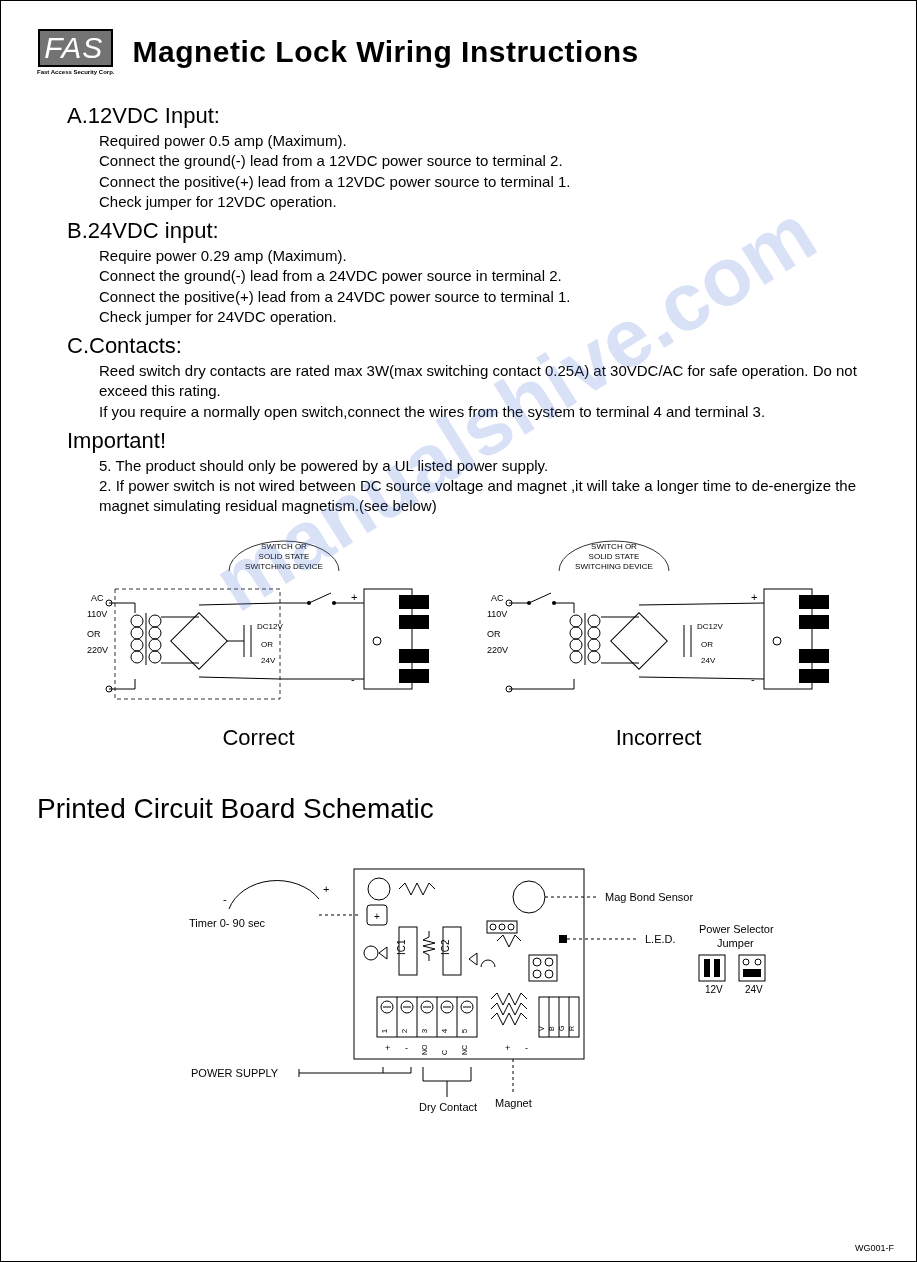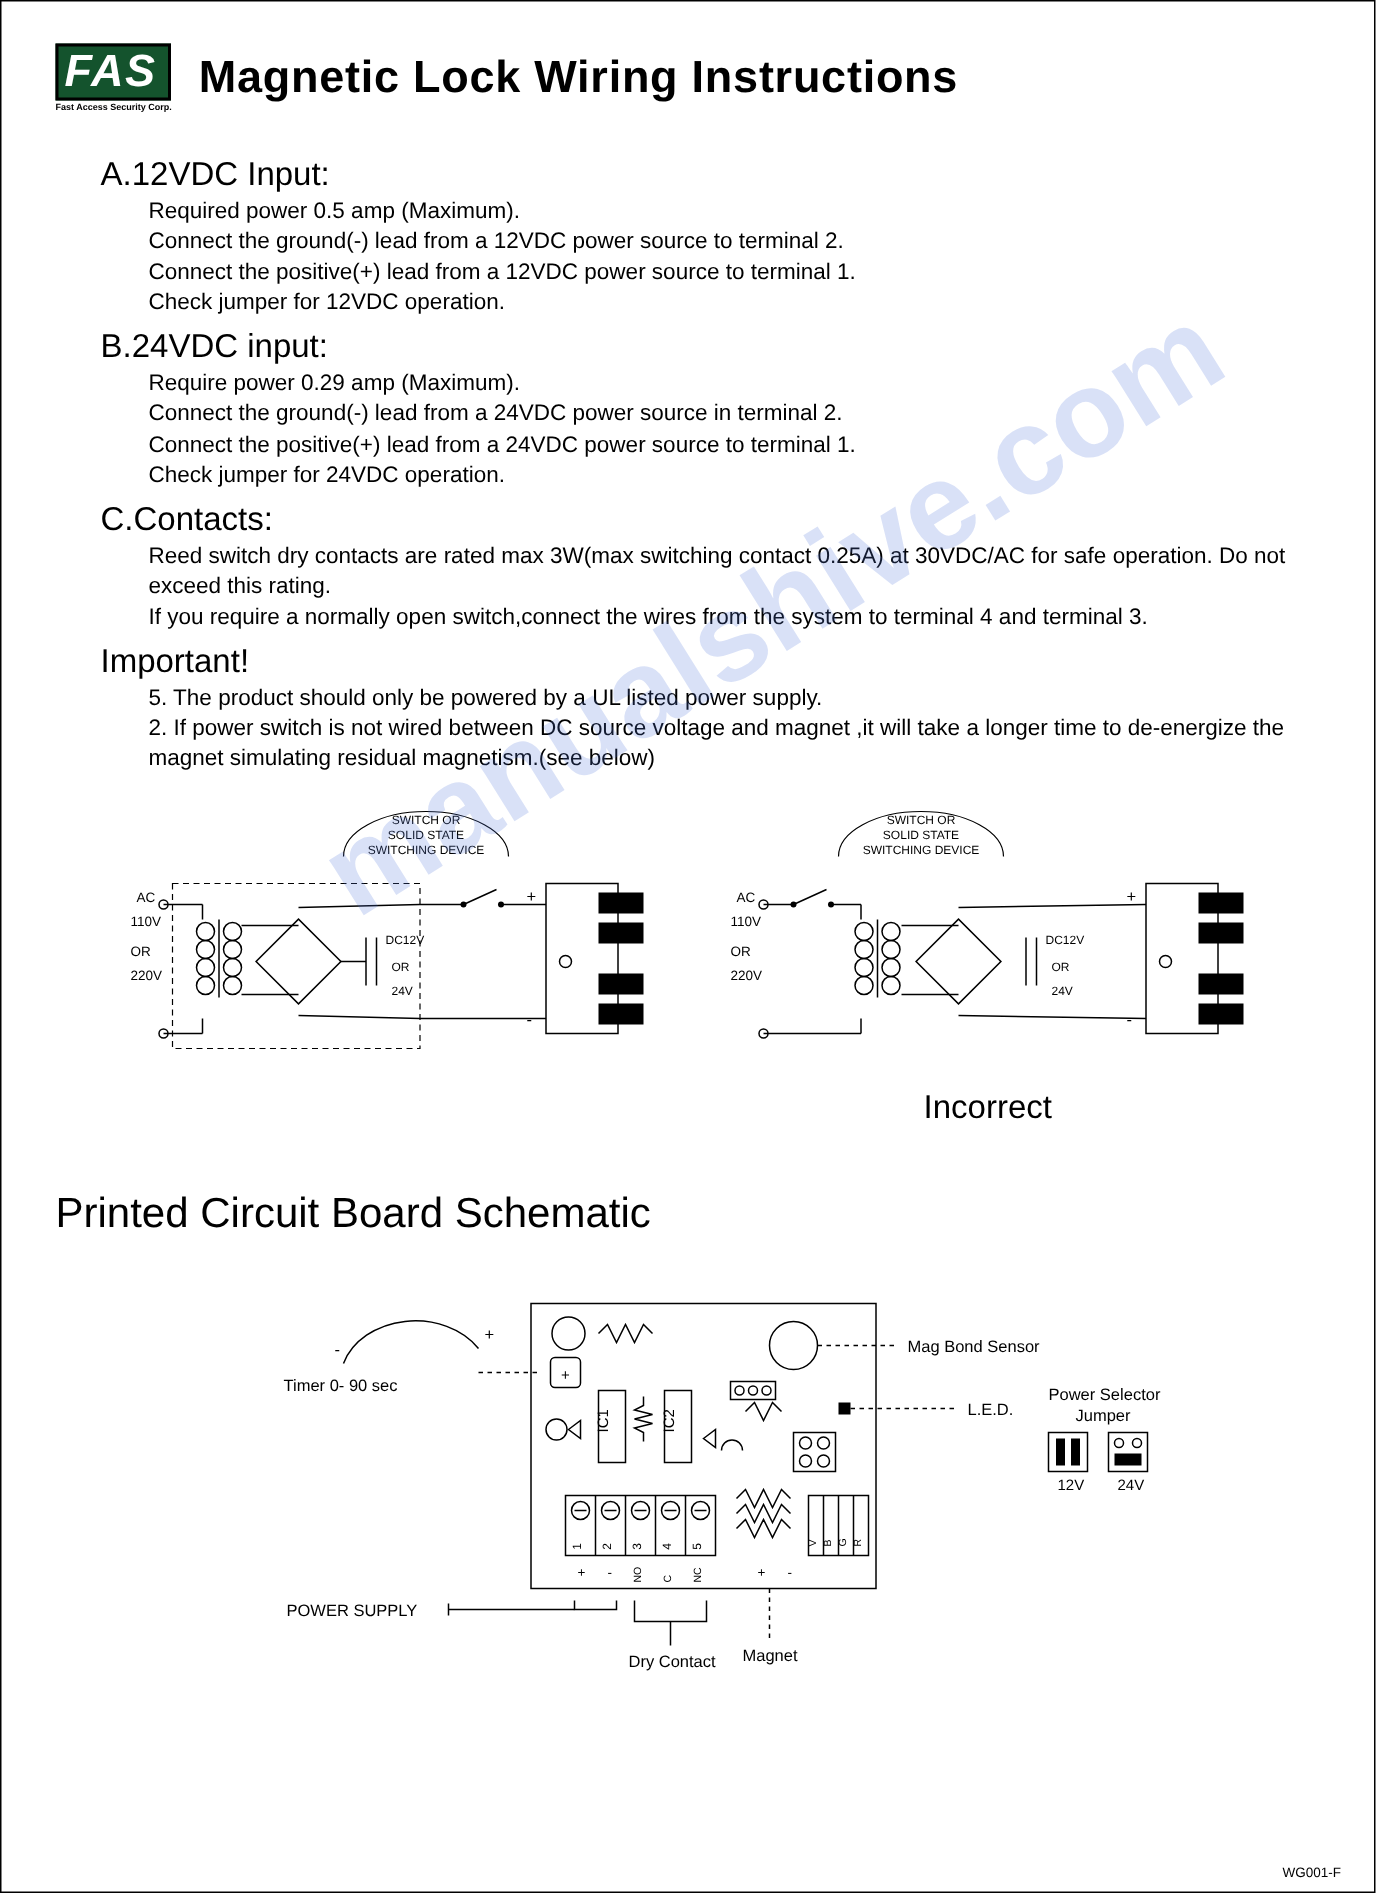--- a/index.html
+++ b/index.html
@@ -23,23 +23,23 @@
     align-items: center;
     gap: 18px;
     margin-bottom: 28px;
   }
   .logo-box {
     display: flex;
     flex-direction: column;
     align-items: center;
   }
   .logo {
-    background: #14532d;
+    background: #737373;
     color: #fff;
-    font-weight: 700;
+    font-weight: 400;
     font-style: italic;
     font-size: 30px;
     padding: 2px 8px 2px 4px;
     letter-spacing: 1px;
     border: 2px solid #000;
     line-height: 1;
   }
   .logo-sub {
     font-size: 6px;
     font-weight: bold;
@@ -215,20 +215,21 @@
           <g>
             <rect x="285" y="60" width="48" height="100" fill="none" stroke="#000"></rect>
             <circle cx="298" cy="112" r="4" fill="none" stroke="#000"></circle>
             <rect x="320" y="66" width="30" height="14" fill="#000"></rect>
             <rect x="320" y="86" width="30" height="14" fill="#000"></rect>
             <rect x="320" y="120" width="30" height="14" fill="#000"></rect>
             <rect x="320" y="140" width="30" height="14" fill="#000"></rect>
           </g>
         </g>
       </svg>
+      <div class="diag-label">Correct</div>
     </div>
 
     <div class="diag-col">
       <svg width="360" height="190">
         <g font-family="Arial" font-size="8">
           <path d="M80 42 A 55 30 0 0 1 190 42" fill="none" stroke="#000" stroke-width="0.8"></path>
           <text x="135" y="20" text-anchor="middle">SWITCH OR</text>
           <text x="135" y="30" text-anchor="middle">SOLID STATE</text>
           <text x="135" y="40" text-anchor="middle">SWITCHING DEVICE</text>
           <text x="12" y="72" font-size="9">AC</text>

